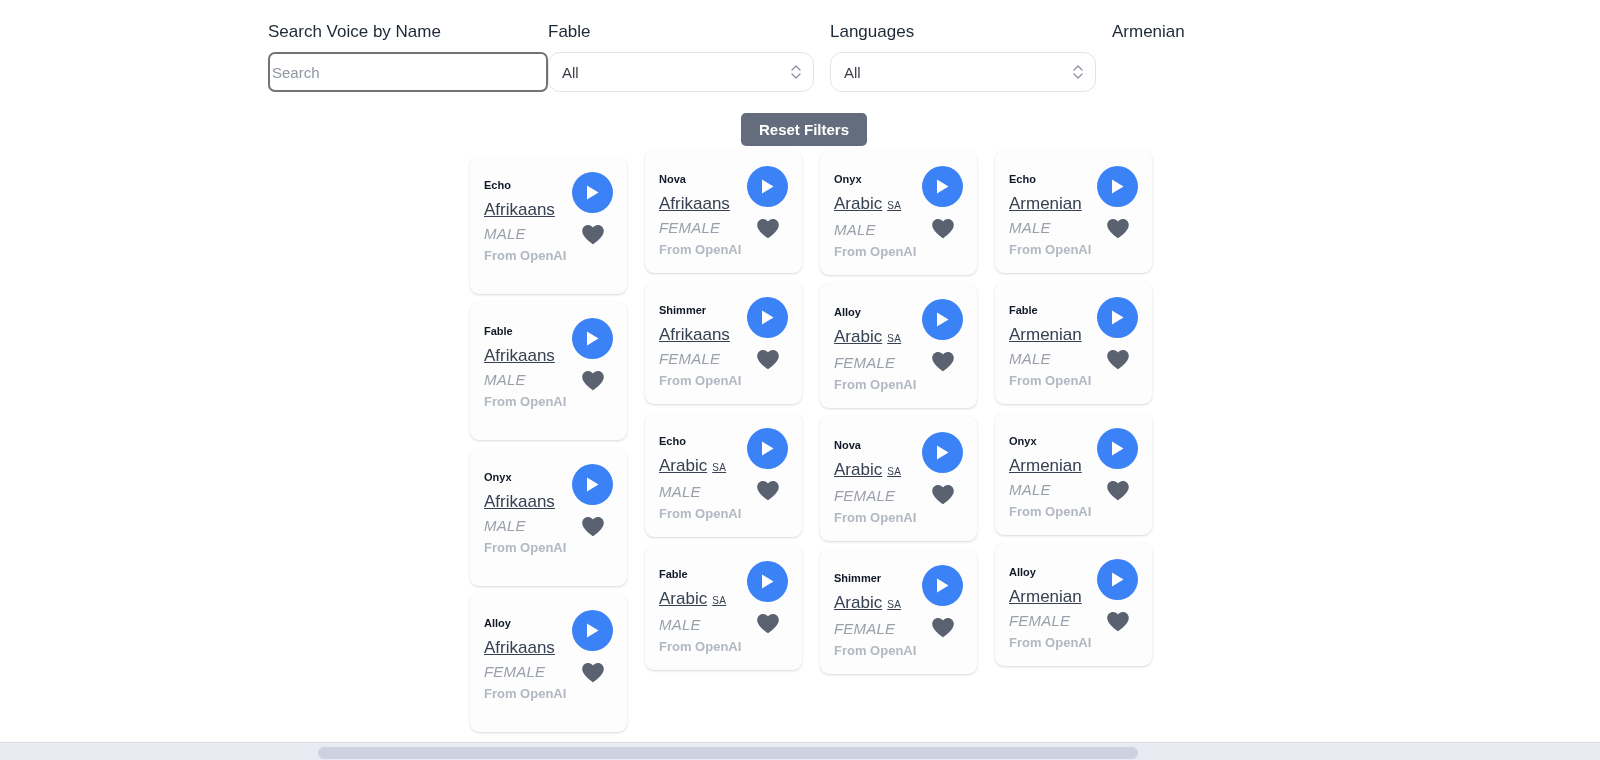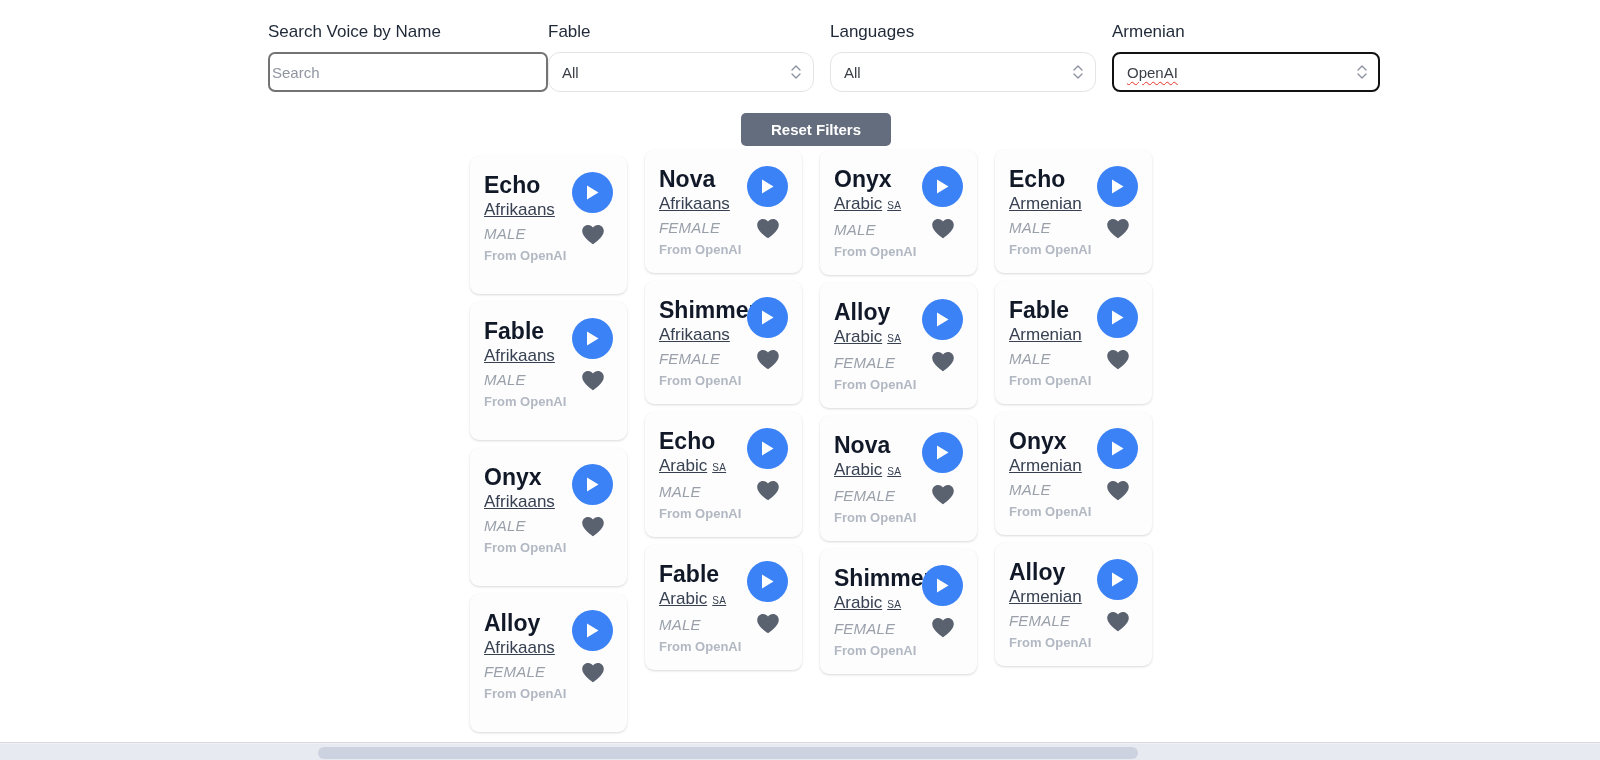--- a/index.html
+++ b/index.html
@@ -74,21 +74,21 @@
     right: 12px; top: 50%;
     transform: translateY(-50%);
     width: 12px; height: 20px;
     pointer-events: none;
   }
 
   .reset-btn {
     position: absolute;
     left: 741px; top: 113px;
     height: 33px;
-    padding: 0 30px;
+    padding: 0 18px;
     background: #646d7d;
     color: #ffffff;
     border: none;
     border-radius: 5px;
     font-size: 15px;
     font-weight: bold;
     font-family: "Liberation Sans", sans-serif;
     display: flex; align-items: center; justify-content: center;
     cursor: pointer;
     z-index: 4;
@@ -118,21 +118,21 @@
     border-radius: 9px;
     box-shadow: 0 1px 3px rgba(16,24,40,0.10), 0 1px 2px rgba(16,24,40,0.06);
     padding: 18px 14px 14px 14px;
     margin-bottom: 8px;
     min-height: 122px;
   }
   .card-0 { min-height: 138px; }
 
   .card-text { width: 96px; }
   .voice-name {
-    font-size: 23px;
+    font-size: 11px;
     font-weight: bold;
     color: #111827;
     line-height: 22px;
     margin-bottom: 2px;
   }
   .voice-lang {
     font-size: 17px;
     color: #374151;
     line-height: 24px;
     white-space: nowrap;
@@ -243,29 +243,20 @@
         </div>
         <svg class="select-arrows" viewBox="0 0 12 20">
           <path d="M2 8 L6 4 L10 8" fill="none" stroke="#8b90a0" stroke-width="1.3" stroke-linecap="round" stroke-linejoin="round"></path>
           <path d="M2 12 L6 16 L10 12" fill="none" stroke="#8b90a0" stroke-width="1.3" stroke-linecap="round" stroke-linejoin="round"></path>
         </svg>
       </div>
     </div>
 
     <div class="filter-group" style="left:1112px; top:22px; width:268px;">
       <div class="filter-label">Armenian</div>
-      <div class="select-wrap">
-        <div class="select-box focused">
-          <span class="spell-underline">OpenAI</span>
-        </div>
-        <svg class="select-arrows" viewBox="0 0 12 20">
-          <path d="M2 8 L6 4 L10 8" fill="none" stroke="#8b90a0" stroke-width="1.3" stroke-linecap="round" stroke-linejoin="round"></path>
-          <path d="M2 12 L6 16 L10 12" fill="none" stroke="#8b90a0" stroke-width="1.3" stroke-linecap="round" stroke-linejoin="round"></path>
-        </svg>
-      </div>
     </div>
 
   </div>
 
   <button class="reset-btn">Reset Filters</button>
 
   <div class="grid" id="grid">
       <div class="col col-0">
         <div class="card card-0">
           <div class="card-text">

